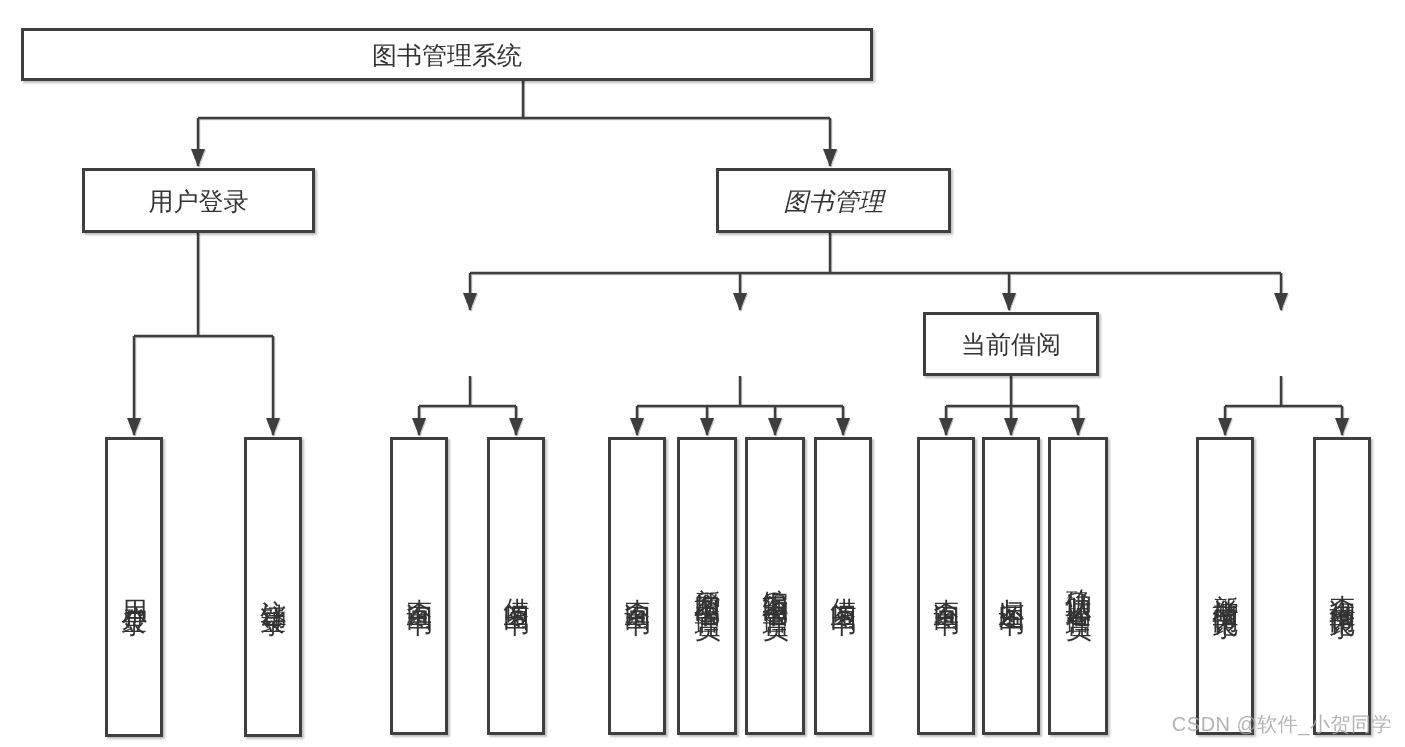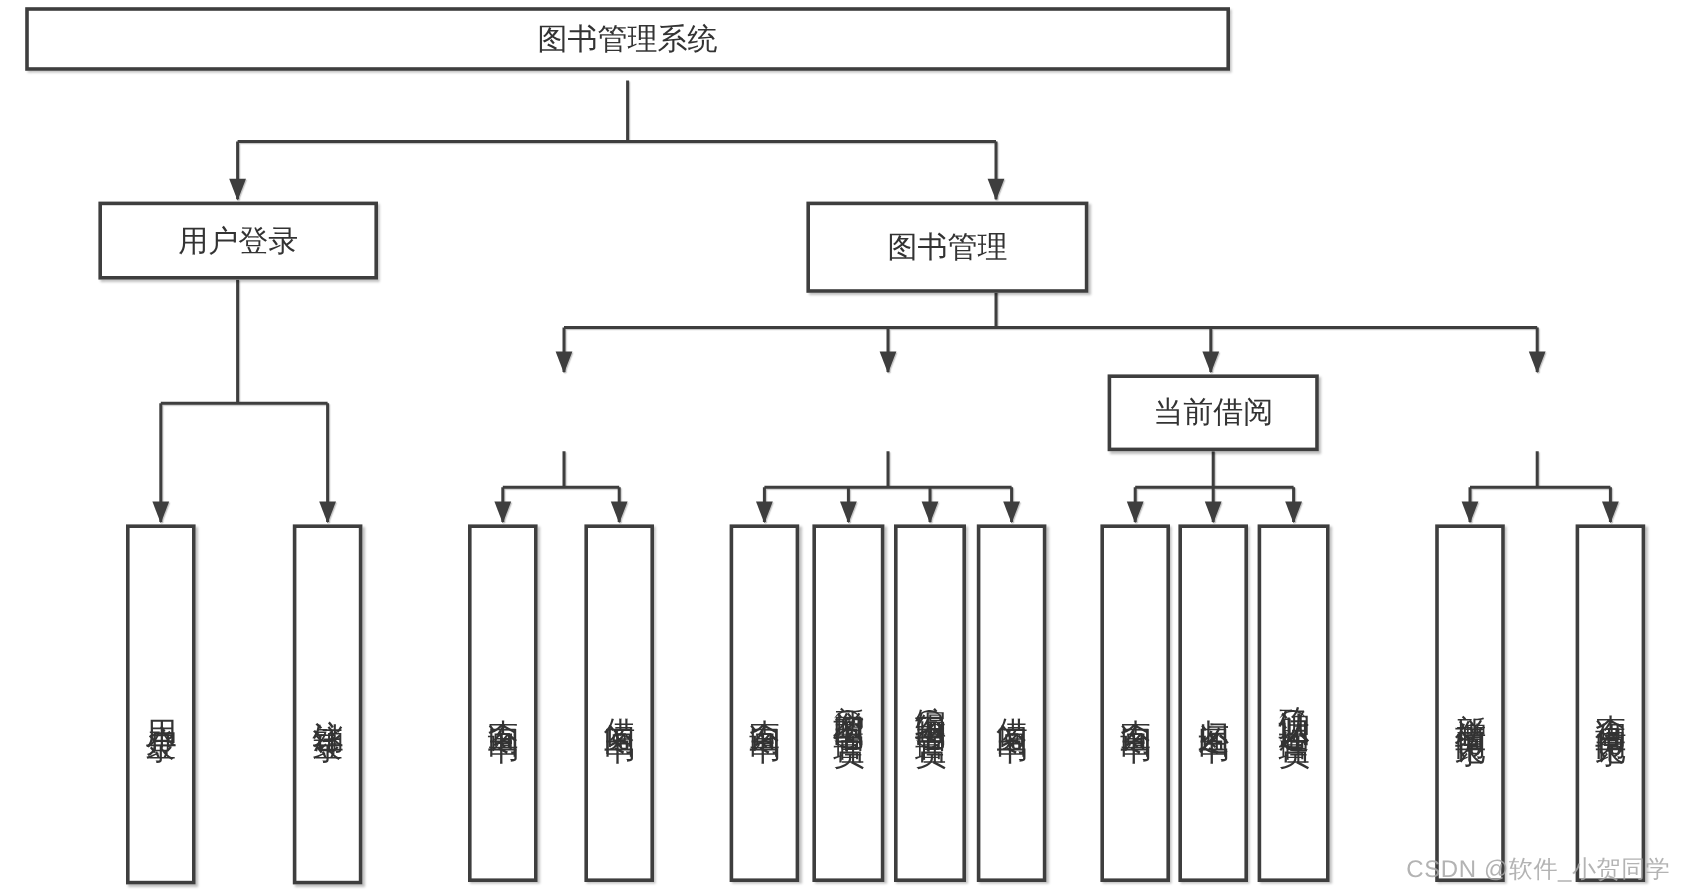--- a/index.html
+++ b/index.html
@@ -114,28 +114,28 @@
     </g>
 
     <g>
       <path class="wire" d="M1281,376 V406"></path>
       <path class="wire" d="M1225,406 H1342"></path>
       <path class="wire" d="M1225,406 V435" marker-end="url(#arw)"></path>
       <path class="wire" d="M1342,406 V435" marker-end="url(#arw)"></path>
     </g>
   </svg>
 
-  <div class="node" style="left:21px;top:6px;width:1004px;height:53px;">
+  <div class="node" style="left:21px;top:28px;width:852px;height:53px;">
     <span>图书管理系统</span>
   </div>
 
   <div class="node" style="left:82px;top:168px;width:233px;height:65px;">
     <span>用户登录</span>
   </div>
-  <div class="node" style="left:672px;top:168px;width:235px;height:76px;">
+  <div class="node" style="left:716px;top:168px;width:235px;height:65px;font-style:italic;">
     <span>图书管理</span>
   </div>
 
   <div class="node" style="left:923px;top:312px;width:176px;height:64px;">
     <span>当前借阅</span>
   </div>
 
   <div class="node leaf" style="left:105px;top:437px;width:58px;height:300px;">
     <span class="vtext">用户登录</span>
   </div>

